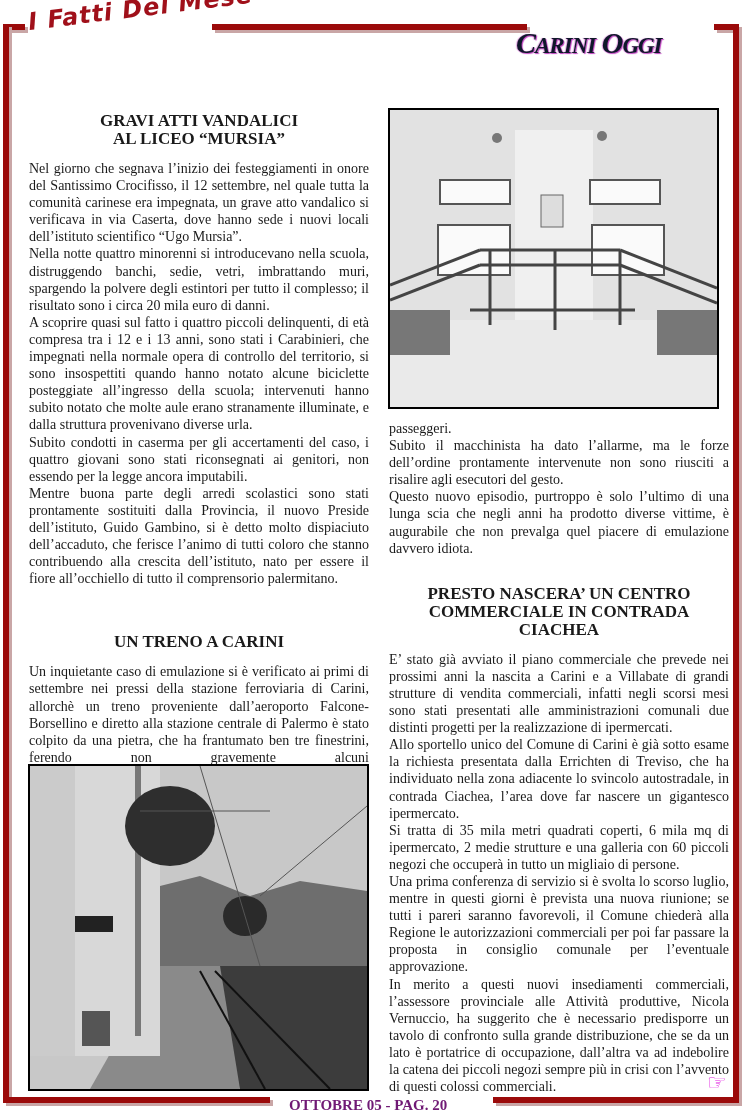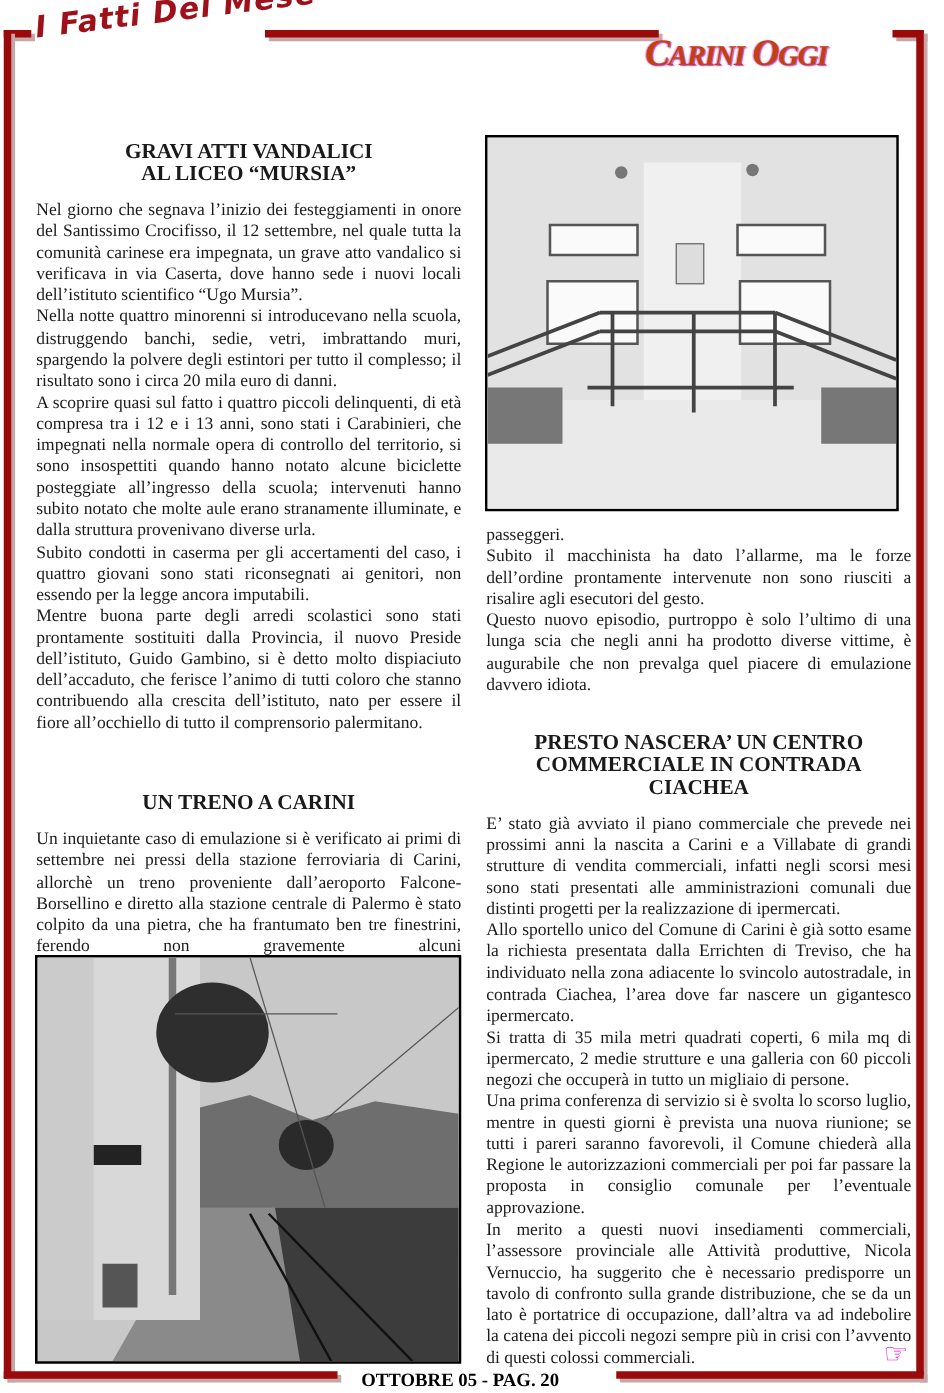--- a/index.html
+++ b/index.html
@@ -17,42 +17,42 @@
 
   .section-title {
     position: absolute; left: 30px; top: 8px;
     font-family: "DejaVu Sans", sans-serif; font-weight: bold; font-style: italic;
     color: #a0101a; font-size: 24px; transform: rotate(-7deg); transform-origin: left bottom;
     letter-spacing: 1px; white-space: nowrap;
   }
   .masthead {
     position: absolute; left: 516px; top: 26px;
     font-family: "Liberation Serif", serif; font-style: italic; font-weight: bold;
-    font-size: 30px; color: #c2410c; letter-spacing: -1px;
+    font-size: 30px; color: #0f172a; letter-spacing: -1px;
     text-shadow: 1px 1px 1px #c040c0, -1px 0 1px #e0a0e0;
     white-space: nowrap;
   }
   .masthead .small { font-size: 23px; }
 
   .col { position: absolute; font-size: 14px; line-height: 17.1px; text-align: justify; }
   .col-left { left: 29px; top: 100px; width: 340px; }
   .col-right { left: 389px; top: 420px; width: 340px; }
 
   .headline { font-weight: bold; font-size: 17px; text-align: center; line-height: 18px; margin: 12px; }
   .para { margin: 0; text-indent: 0; }
   .para.last-line-fit { text-align-last: justify; }
   .spacer-l { height: 16px; }
 
   .photo { position: absolute; border: 2px solid #000; box-sizing: border-box; overflow: hidden; }
   .photo-school { left: 388px; top: 108px; width: 331px; height: 301px; background: linear-gradient(#e8e8e8, #d6d6d6 30%, #dcdcdc 60%, #e6e6e6); }
   .photo-station { left: 28px; top: 764px; width: 341px; height: 327px; background: linear-gradient(#b8b8b8 0%, #cfcfcf 30%, #6a6a6a 55%, #3a3a3a 100%); }
 
   .footer-text {
     position: absolute; left: 289px; top: 1097px;
-    font-weight: bold; font-size: 15px; color: #000000; white-space: nowrap;
+    font-weight: bold; font-size: 15px; color: #701a75; white-space: nowrap;
   }
   .hand-icon { position: absolute; left: 707px; top: 1072px; font-size: 22px; color: #e020e0; line-height: 1; }
 </style>
 </head>
 <body>
 
 <div class="bar frame-top-left"></div>
 <div class="bar frame-top-mid"></div>
 <div class="bar frame-top-right"></div>
 <div class="bar frame-left"></div>

